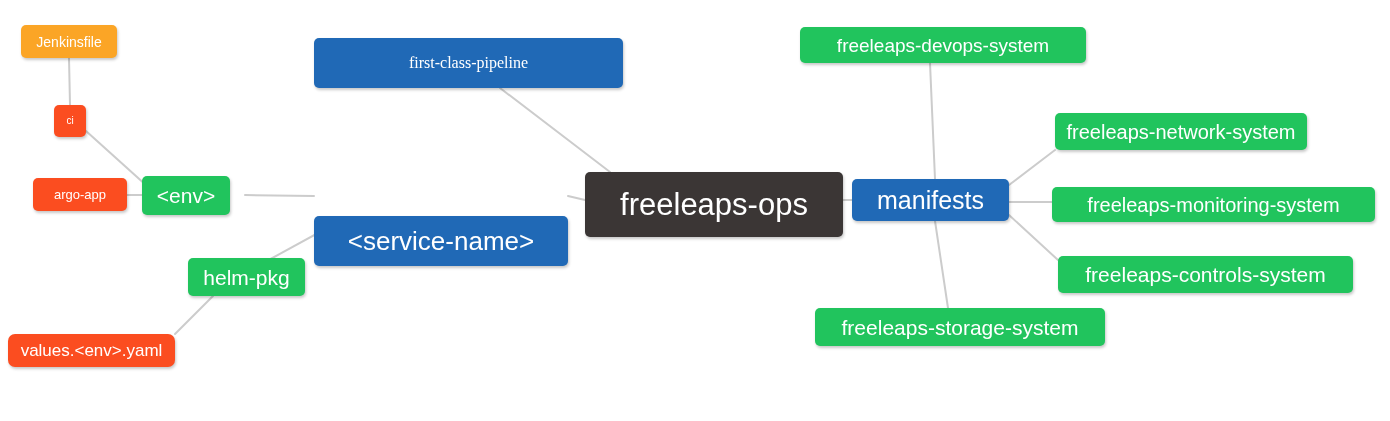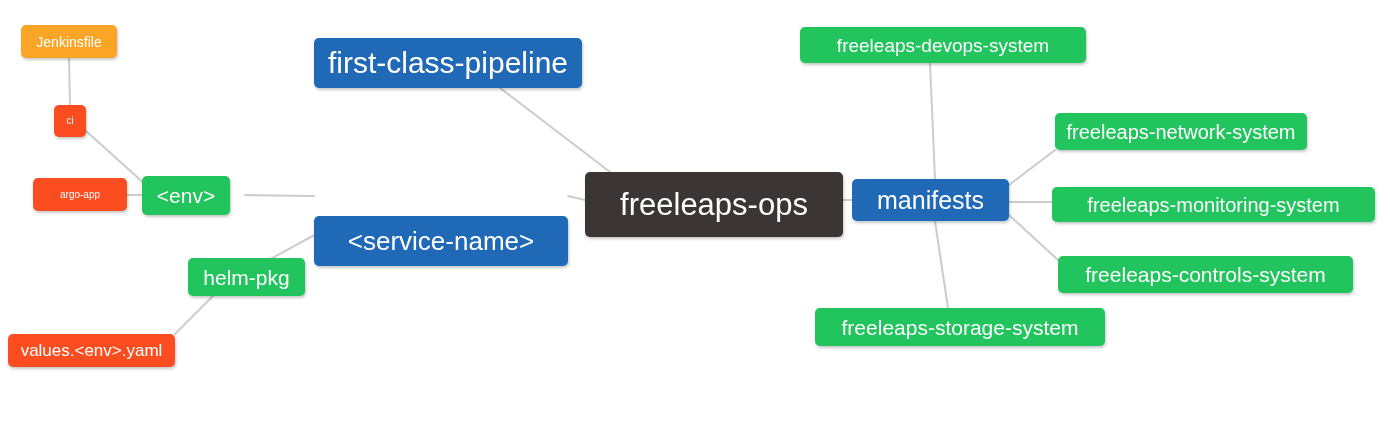--- a/index.html
+++ b/index.html
@@ -66,33 +66,33 @@
       <line x1="1058" y1="260" x2="1009" y2="215" stroke="#cccccc" stroke-width="2" stroke-linecap="round"></line>
       <line x1="948" y1="308" x2="935" y2="221" stroke="#cccccc" stroke-width="2" stroke-linecap="round"></line>
     </svg>
   <div id="node-layer">
       <div class="node" style="left: 21px; top: 25px; width: 96px; height: 33px; background: rgb(251, 165, 38); font-size: 14px; color: rgb(255, 255, 255);">
         <span class="node-label">Jenkinsfile</span>
       </div>
       <div class="node" style="left: 54px; top: 105px; width: 32px; height: 32px; background: rgb(251, 77, 32); font-size: 10px; color: rgb(255, 255, 255);">
         <span class="node-label">ci</span>
       </div>
-      <div class="node" style="left: 33px; top: 178px; width: 94px; height: 33px; background: rgb(251, 77, 32); font-size: 10px; color: rgb(255, 255, 255);">
+      <div class="node" style="left: 33px; top: 178px; width: 94px; height: 33px; background: rgb(251, 77, 32); font-size: 13px; color: rgb(255, 255, 255);">
         <span class="node-label">argo-app</span>
       </div>
       <div class="node" style="left: 142px; top: 176px; width: 88px; height: 39px; background: rgb(33, 196, 93); font-size: 21px; color: rgb(255, 255, 255);">
         <span class="node-label">&lt;env&gt;</span>
       </div>
       <div class="node" style="left: 148px; top: 258px; width: 117px; height: 38px; background: rgb(33, 196, 93); font-size: 21px; color: rgb(255, 255, 255); margin-left: 40px;">
         <span class="node-label">helm-pkg</span>
       </div>
-      <div class="node" style="left: 8px; top: 334px; width: 167px; height: 33px; background: rgb(251, 77, 32); font-size: 17px; color: rgb(255, 255, 255);">
+      <div class="node" style="left: 8px; top: 334px; width: 167px; height: 33px; background: rgb(251, 77, 32); font-size: 17px; color: rgb(255, 255, 255); border-radius: 7px;">
         <span class="node-label">values.&lt;env&gt;.yaml</span>
       </div>
-      <div class="node" style="left: 314px; top: 38px; width: 268px; height: 50px; background: rgb(32, 105, 182); font-size: 30px; color: rgb(255, 255, 255);">
+      <div class="node" style="left: 314px; top: 38px; width: 309px; height: 50px; background: rgb(32, 105, 182); font-size: 16px; color: rgb(255, 255, 255); font-family: Liberation Serif, serif;">
         <span class="node-label">first-class-pipeline</span>
       </div>
       <div class="node" style="left: 314px; top: 171px; width: 254px; height: 50px; background: rgb(32, 105, 182); font-size: 26px; color: rgb(255, 255, 255); margin-top: 45px;">
         <span class="node-label">&lt;service-name&gt;</span>
       </div>
       <div class="node" style="left: 585px; top: 172px; width: 258px; height: 65px; background: rgb(59, 54, 53); font-size: 31px; color: rgb(255, 255, 255);">
         <span class="node-label">freeleaps-ops</span>
       </div>
       <div class="node" style="left: 852px; top: 179px; width: 157px; height: 42px; background: rgb(32, 105, 182); font-size: 25px; color: rgb(255, 255, 255);">
         <span class="node-label">manifests</span>

